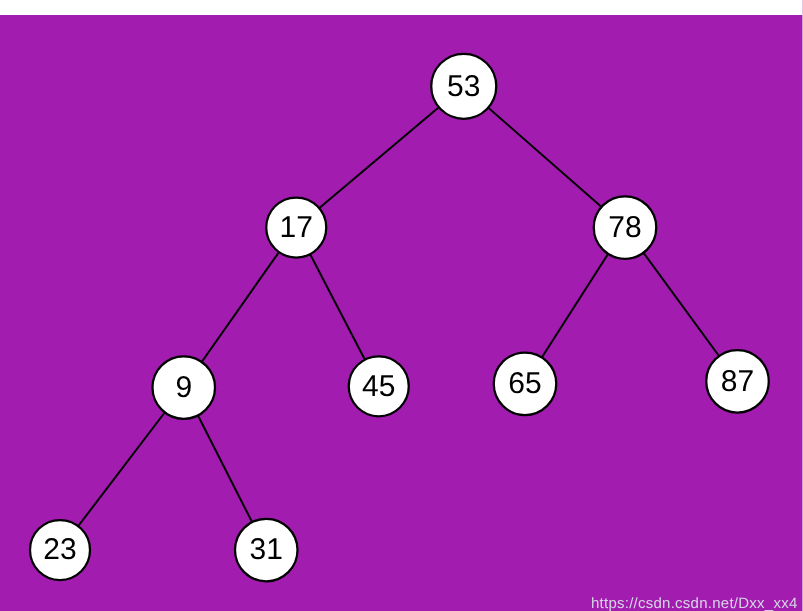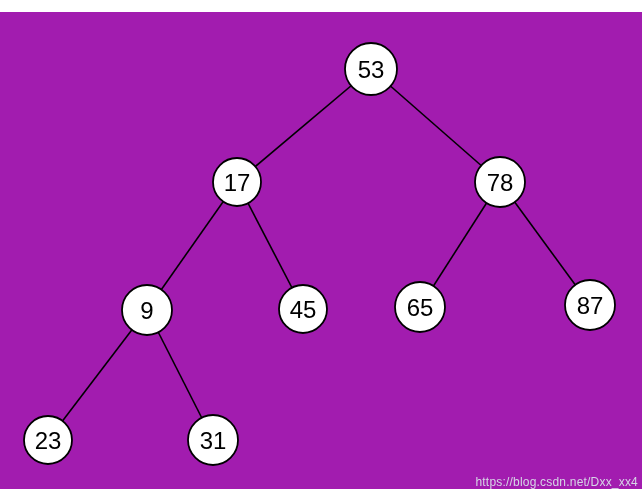--- a/index.html
+++ b/index.html
@@ -76,14 +76,14 @@
       </g>
       <g>
         <circle cx="48" cy="428" r="24" fill="#ffffff" stroke="#000000" stroke-width="1.8"></circle>
         <text x="48" y="428" text-anchor="middle" dominant-baseline="central" fill="#000000" font-size="24">23</text>
       </g>
       <g>
         <circle cx="213" cy="428" r="25" fill="#ffffff" stroke="#000000" stroke-width="1.8"></circle>
         <text x="213" y="428" text-anchor="middle" dominant-baseline="central" fill="#000000" font-size="24">31</text>
       </g>
     </svg>
-  <div class="watermark" style="color: rgb(214, 214, 230);">https://blog.csdn.net/Dxx_xx4</div>
+  <div class="watermark" style="color: rgb(214, 214, 230);">https://csdn.csdn.net/Dxx_xx4</div>
 </div>
 
 </body></html>

